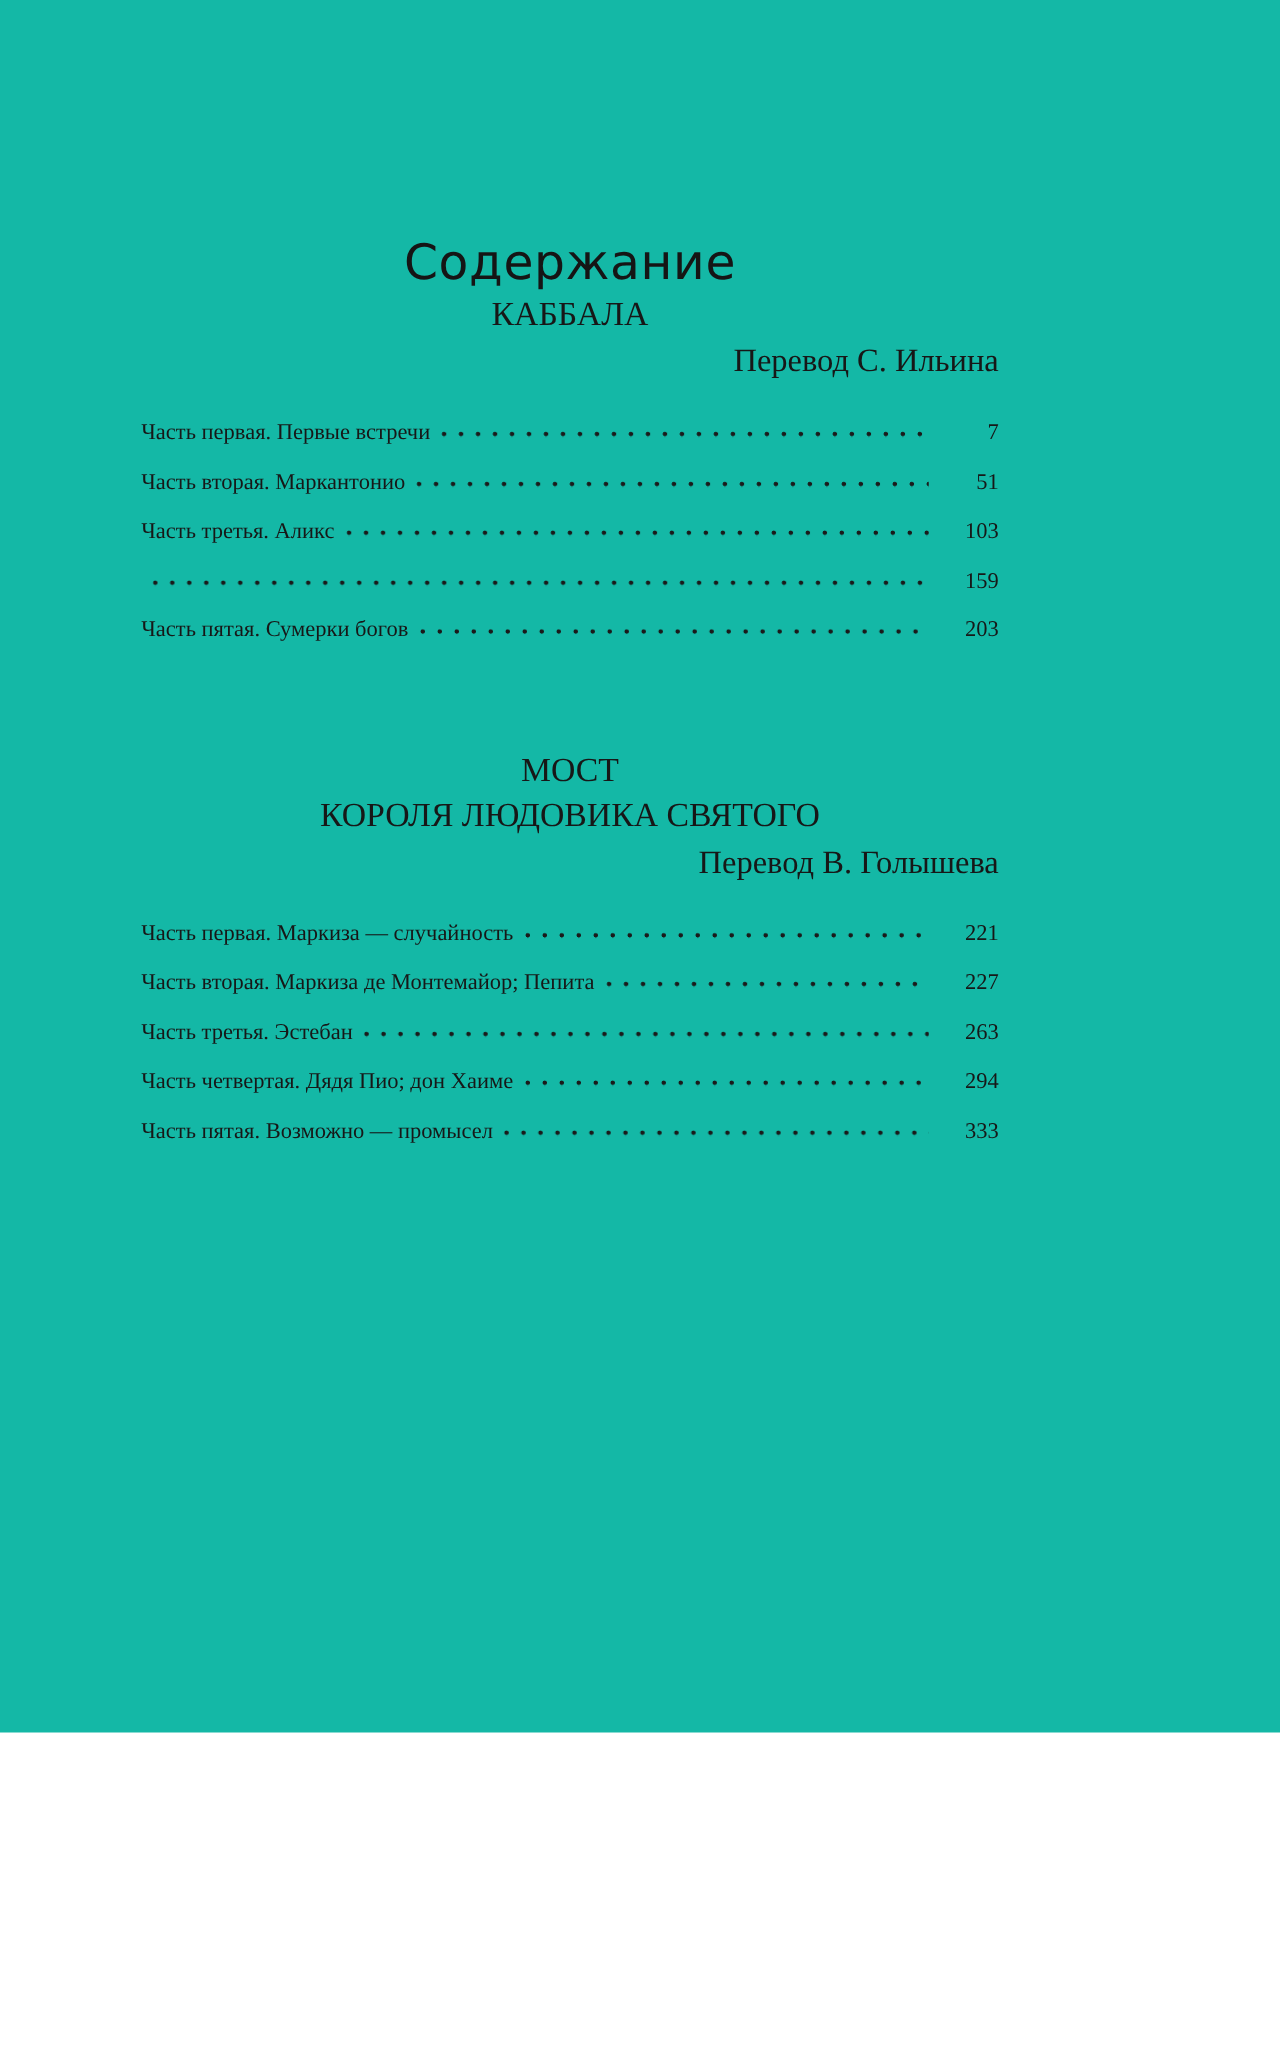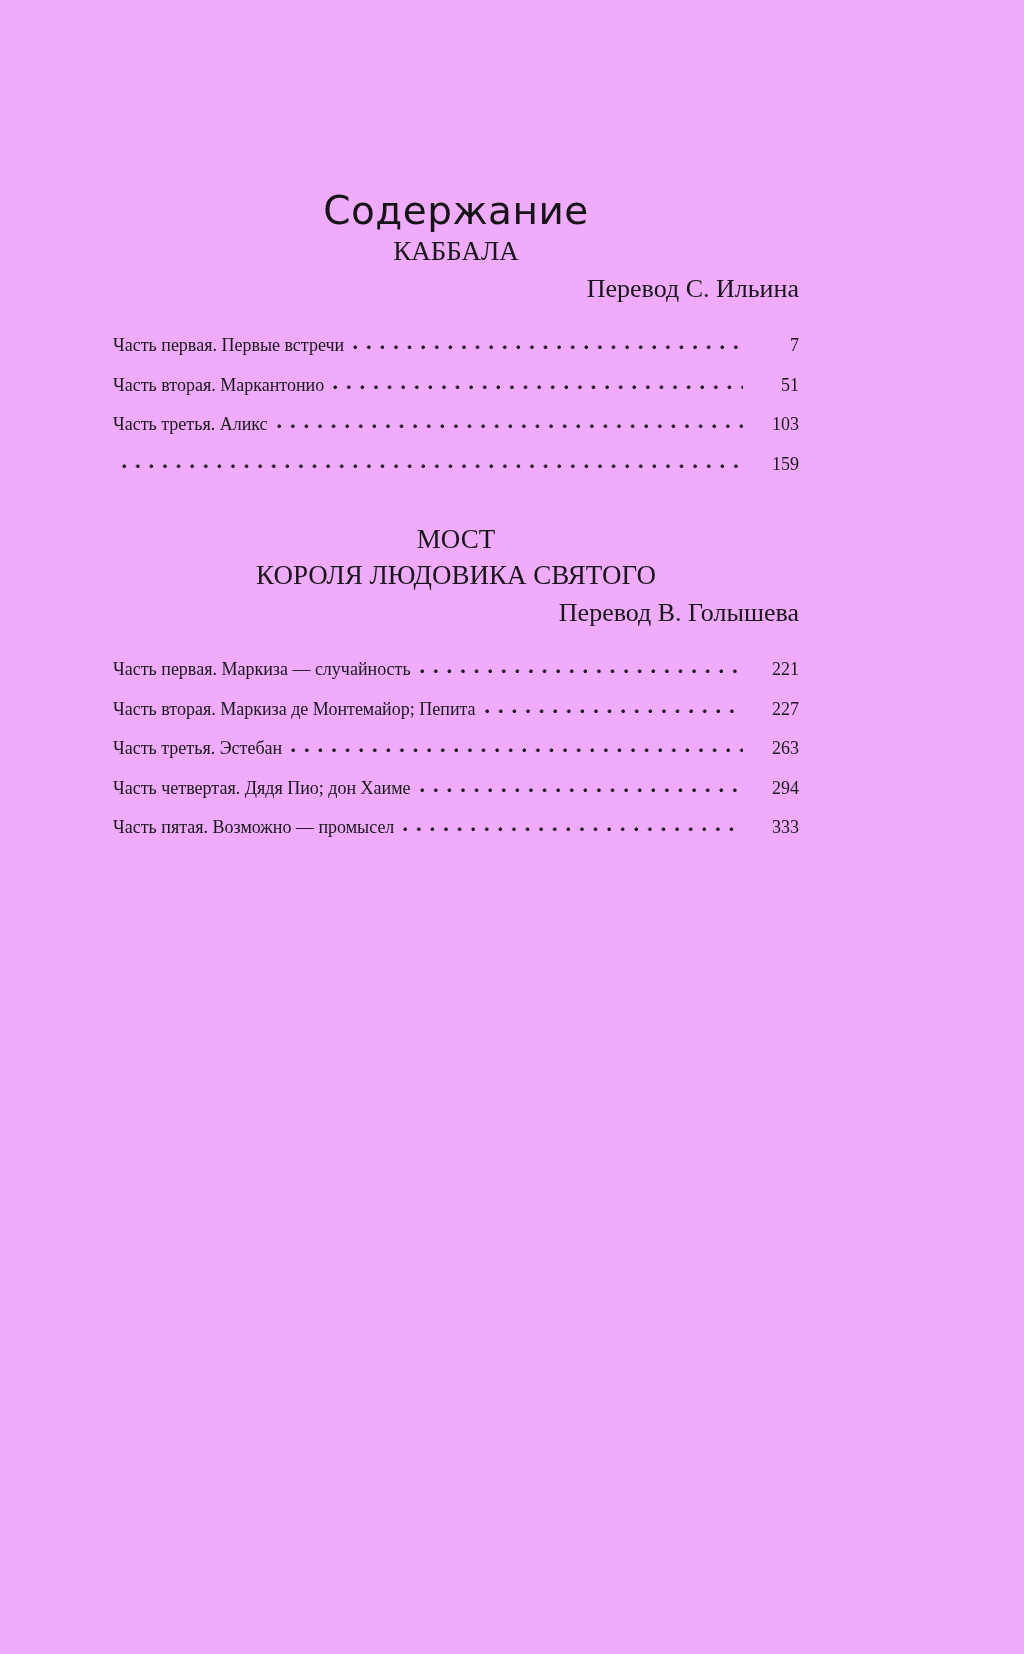--- a/index.html
+++ b/index.html
@@ -10,22 +10,22 @@
   body {
     width: 1024px;
     height: 1654px;
     overflow: hidden;
     color: #1a1a1a;
     font-family: "Liberation Serif", serif;
   }
   .page {
     position: relative;
     width: 1024px;
-    height: 1654px;
-    background: #f0abfc;
+    height: 1386px;
+    background: #14b8a6;
   }
   .content {
     position: absolute;
     left: 113px;
     top: 0;
     width: 686px;
   }
   .page-title {
     margin-top: 188px;
     text-align: center;
@@ -34,21 +34,21 @@
     font-weight: 500;
     letter-spacing: 0.5px;
     color: #151515;
   }
   .toc-section {
     margin-top: 0;
   }
   .toc-section.first {
   }
   .toc-section.second {
-    margin-top: 37px;
+    margin-top: 74px;
   }
   .section-title {
     text-align: center;
     font-size: 27px;
     line-height: 36px;
     white-space: pre-line;
     color: #171717;
   }
   .section-translator {
     margin-top: 3px;
@@ -114,20 +114,25 @@
     <span class="entry-label">Часть третья. Аликс</span>
     <span class="leader"></span>
     <span class="entry-page">103</span>
   </div>
 
   <div class="toc-entry">
     <span class="leader"></span>
     <span class="entry-page">159</span>
   </div>
 
+  <div class="toc-entry">
+    <span class="entry-label">Часть пятая. Сумерки богов</span>
+    <span class="leader"></span>
+    <span class="entry-page">203</span>
+  </div>
 </div>
     </div>
 
     <div class="toc-section second">
       <div class="section-title">МОСТ
 КОРОЛЯ ЛЮДОВИКА СВЯТОГО</div>
       <div class="section-translator">Перевод В. Голышева</div>
       <div class="entries">
   <div class="toc-entry">
     <span class="entry-label">Часть первая. Маркиза — случайность</span>

